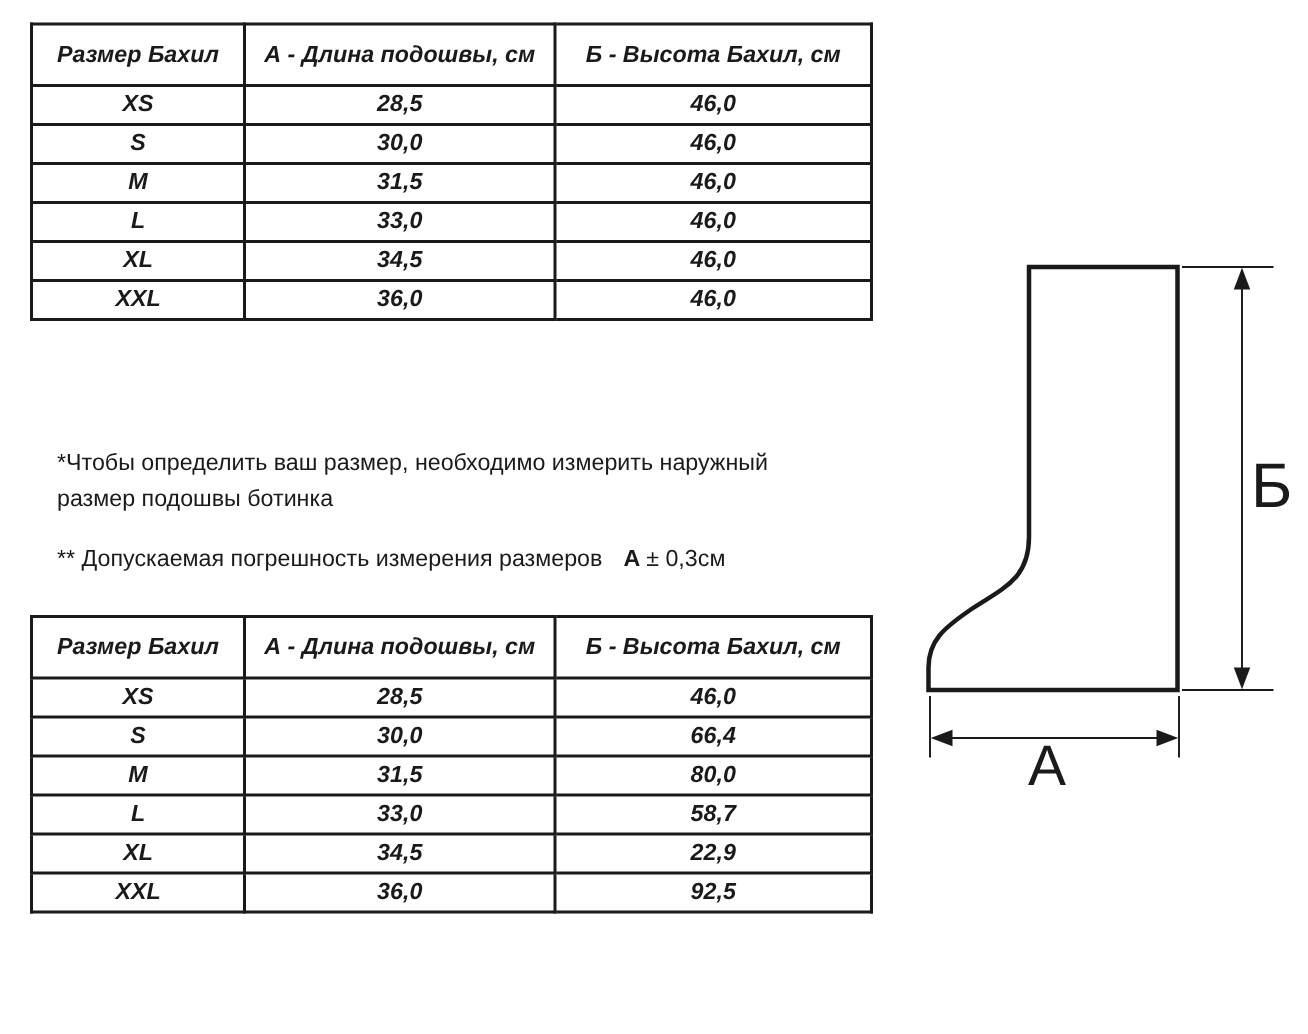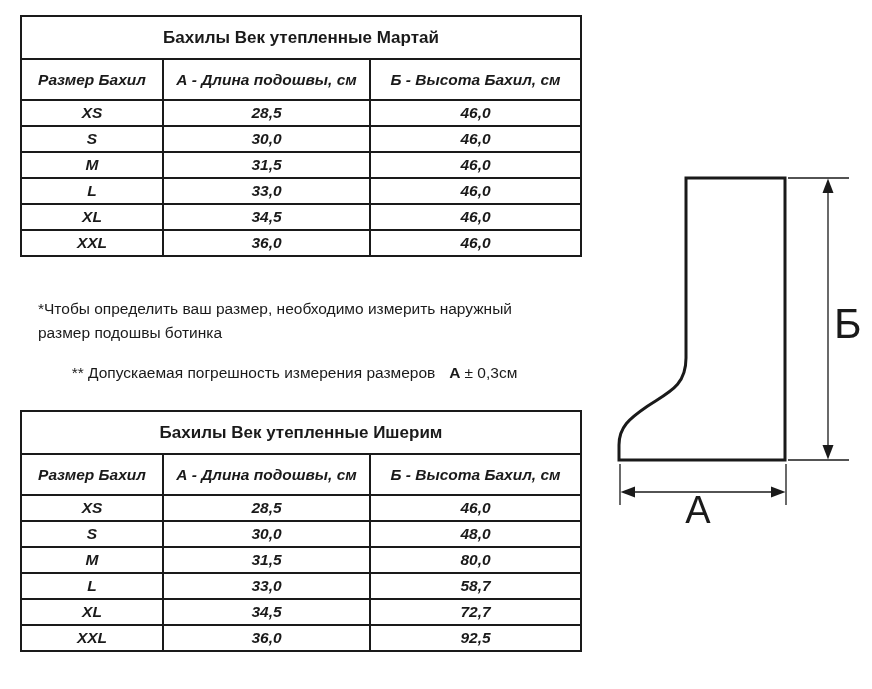--- a/index.html
+++ b/index.html
@@ -18,40 +18,37 @@
   }
   .title-cell{height:41px;font-size:17px;font-weight:bold;}
   .head-cell{height:39px;font-size:15.5px;font-weight:bold;font-style:italic;}
   .data-cell{height:24px;font-size:15.5px;font-weight:bold;font-style:italic;}
   .notes{
     position:absolute;left:22px;top:281px;width:545px;
     font-size:15.5px;line-height:24px;
   }
   .note{margin:16px;}
   .note1{max-width:508px;}
-  .note2{margin-top:7px;text-align:center;}
+  .note2{margin-top:7px;}
   .note3{margin-top:13px;}
   .dim-letter{font-weight:bold;margin-left:14px;}
   .tol{margin-left:4px;}
   .diagram{position:absolute;left:590px;top:150px;}
   .diagram text{font-family:"Liberation Sans",sans-serif;fill:#1a1a1a;}
 </style>
 </head>
 <body>
 
 <table class="size-table t1">
   <colgroup>
       <col style="width:142px">
       <col style="width:207px">
       <col style="width:211px">
     </colgroup>
   <tbody>
-    <tr>
-      <th class="title-cell" colspan="3">Бахилы Век утепленные Мартай</th>
-    </tr>
     <tr>
       <th class="head-cell">Размер Бахил</th>
       <th class="head-cell">А - Длина подошвы, см</th>
       <th class="head-cell">Б - Высота Бахил, см</th>
     </tr>
     <tr>
       <td class="data-cell">XS</td>
       <td class="data-cell">28,5</td>
       <td class="data-cell">46,0</td>
     </tr>
@@ -89,51 +86,48 @@
 </div>
 
 <table class="size-table t2">
   <colgroup>
       <col style="width:142px">
       <col style="width:207px">
       <col style="width:211px">
     </colgroup>
   <tbody>
     <tr>
-      <th class="title-cell" colspan="3">Бахилы Век утепленные Ишерим</th>
-    </tr>
-    <tr>
       <th class="head-cell">Размер Бахил</th>
       <th class="head-cell">А - Длина подошвы, см</th>
       <th class="head-cell">Б - Высота Бахил, см</th>
     </tr>
     <tr>
       <td class="data-cell">XS</td>
       <td class="data-cell">28,5</td>
       <td class="data-cell">46,0</td>
     </tr>
     <tr>
       <td class="data-cell">S</td>
       <td class="data-cell">30,0</td>
-      <td class="data-cell">48,0</td>
+      <td class="data-cell">66,4</td>
     </tr>
     <tr>
       <td class="data-cell">M</td>
       <td class="data-cell">31,5</td>
       <td class="data-cell">80,0</td>
     </tr>
     <tr>
       <td class="data-cell">L</td>
       <td class="data-cell">33,0</td>
       <td class="data-cell">58,7</td>
     </tr>
     <tr>
       <td class="data-cell">XL</td>
       <td class="data-cell">34,5</td>
-      <td class="data-cell">72,7</td>
+      <td class="data-cell">22,9</td>
     </tr>
     <tr>
       <td class="data-cell">XXL</td>
       <td class="data-cell">36,0</td>
       <td class="data-cell">92,5</td>
     </tr>
   </tbody>
 </table>
 
 <svg class="diagram" width="282" height="390" viewBox="590 150 282 390" xmlns="http://www.w3.org/2000/svg">

